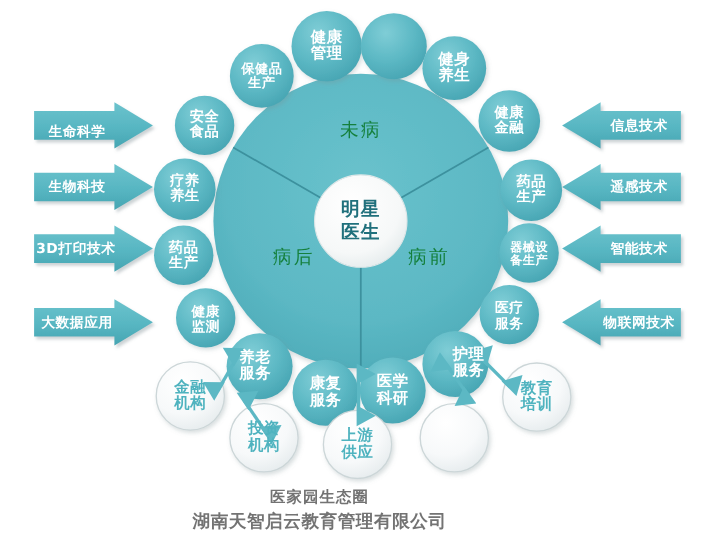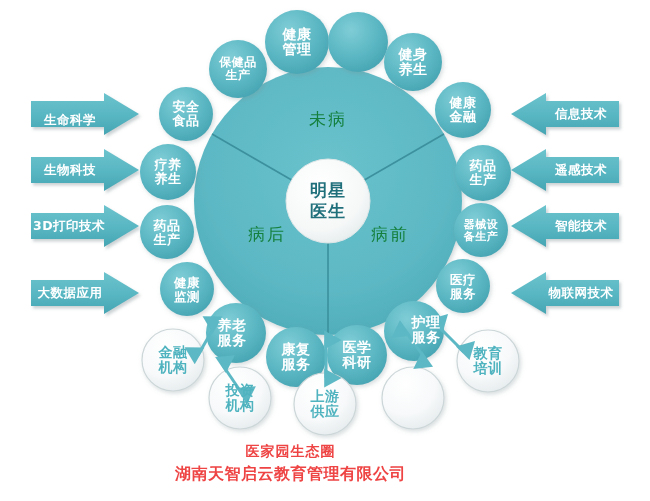--- a/index.html
+++ b/index.html
@@ -57,21 +57,21 @@
     font-weight: bold;
     font-size: 12.5px;
     letter-spacing: 0.5px;
   }
   #caption {
     position: absolute;
     left: 0;
     top: 443px;
     width: 581px;
     text-align: center;
-    color: #ef4444;
+    color: #737373;
   }
   #caption .cap-line1 {
     display: block;
     font-size: 14px;
     font-weight: bold;
     letter-spacing: 1px;
     margin-bottom: 3px;
   }
   #caption .cap-line2 {
     display: block;

